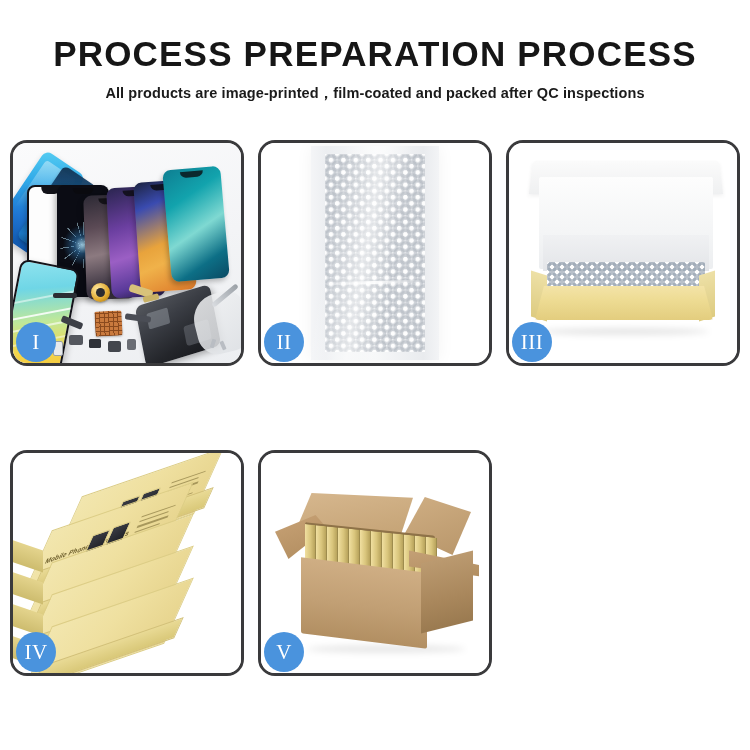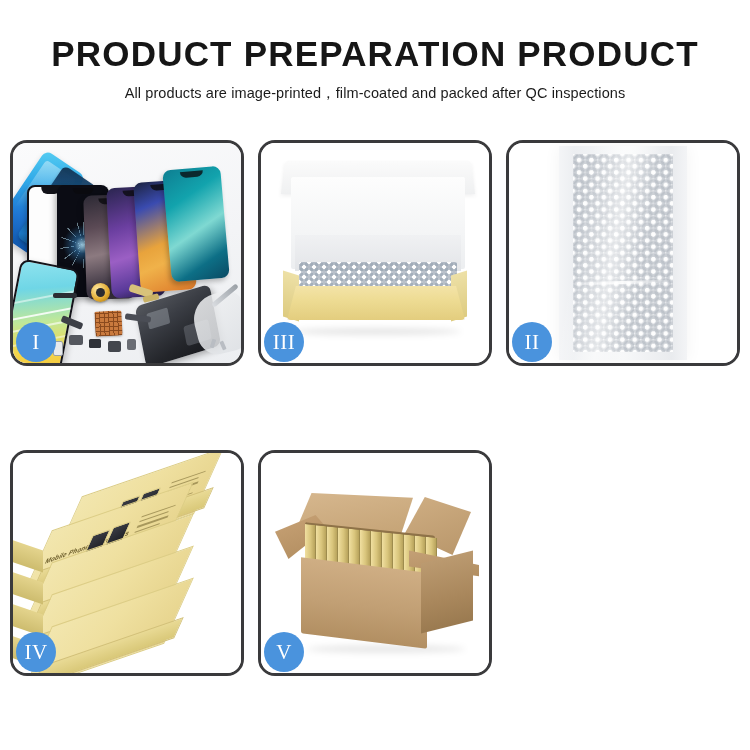--- a/index.html
+++ b/index.html
@@ -20,21 +20,21 @@
     font-weight:700;
     letter-spacing:1.2px;
     color:#161616;
     margin-top:36px;
     line-height:1;
     white-space:nowrap;
   }
   .subtitle{
     font-family:"Liberation Sans", sans-serif;
     font-size:14.5px;
-    font-weight:400;
+    font-weight:700;
     color:#1b1b1b;
     margin-top:13px;
     letter-spacing:0.1px;
     white-space:nowrap;
   }
 
   
   .grid{
     position:absolute;
     left:10px; top:140px;
@@ -434,21 +434,21 @@
     position:absolute;left:36px;bottom:20px;width:166px;height:8px;border-radius:50%;
     background:rgba(0,0,0,.09);filter:blur(3px);
   }
 </style>
 </head>
 <body>
 
 <div class="page">
 
   <div class="header">
-    <div class="title">PRODUCT PREPARATION PRODUCT</div>
+    <div class="title">PROCESS PREPARATION PROCESS</div>
     <div class="subtitle">All products are image-printed，film-coated and packed after QC inspections</div>
   </div>
 
   <div class="grid">
 
     <div class="panel">
       <div class="stage p1">
         <div class="blue-tilt"></div>
         <div class="blue-tilt2"></div>
         <div class="glass-ph">
@@ -485,42 +485,42 @@
         <div class="part chip2"></div>
         <div class="part chip3"></div>
         <div class="part chip4"></div>
         <div class="part screwdriver"></div>
         <div class="part screws"></div>
       </div>
       <div class="badge">I</div>
     </div>
 
     <div class="panel">
+      <div class="stage p2">
+        <div class="wrap-sheet">
+          <div class="bubbles"></div>
+          <div class="wrap-seam"></div>
+          <div class="wrap-gloss"></div>
+        </div>
+      </div>
+      <div class="badge">II</div>
+    </div>
+
+    <div class="panel">
       <div class="stage p3">
         <div class="wb-shadow"></div>
         <div class="wb-lid"></div>
         <div class="wb-back"></div>
         <div class="wb-inner"></div>
         <div class="wb-bubbles"></div>
         <div class="wb-flapL"></div>
         <div class="wb-flapR"></div>
         <div class="wb-front"></div>
       </div>
       <div class="badge">III</div>
-    </div>
-
-    <div class="panel">
-      <div class="stage p2">
-        <div class="wrap-sheet">
-          <div class="bubbles"></div>
-          <div class="wrap-seam"></div>
-          <div class="wrap-gloss"></div>
-        </div>
-      </div>
-      <div class="badge">II</div>
     </div>
 
     <div class="panel">
       <div class="stage p4">
         <div class="stackwrap">
 
           <div class="sbox" style="left:52px;top:10px;">
             <div class="top">
               <div class="lbl">
                 <div class="brand">Mobile Phone Spare Parts</div>

